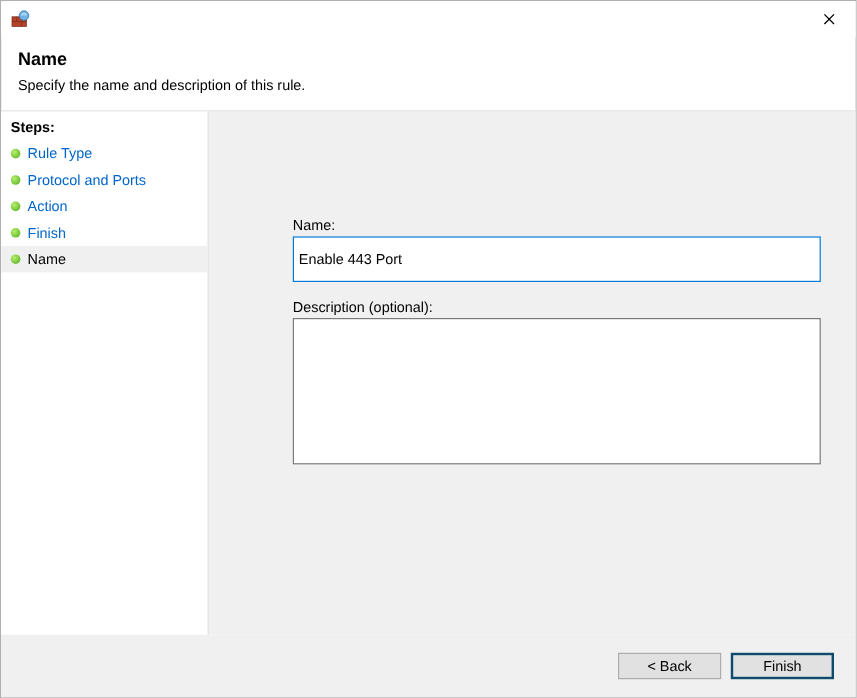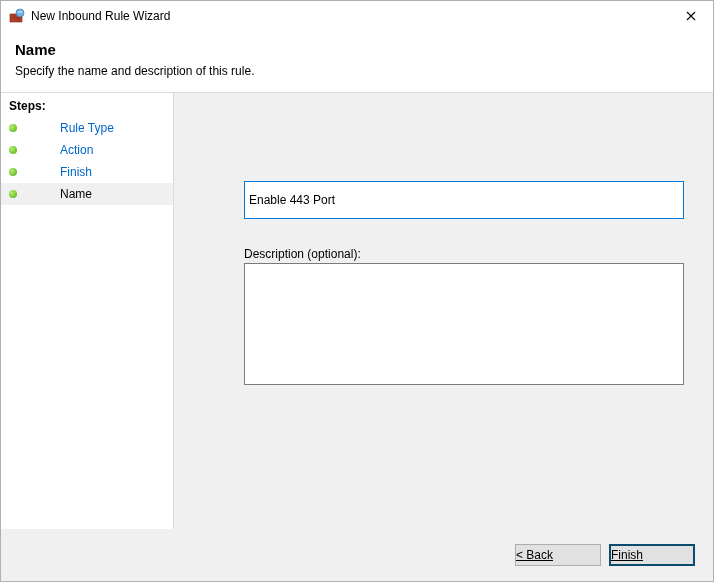--- a/index.html
+++ b/index.html
@@ -83,21 +83,21 @@
     gap: 6px;
     font-size: 12px;
     cursor: default;
   }
   .step .bullet {
     width: 8px; height: 8px;
     border-radius: 50%;
     background: radial-gradient(circle at 35% 35%, #b6f06e, #4fa91a);
     flex-shrink: 0;
   }
-  .step .label { color: #0066cc; margin-left: 37px; }
+  .step .label { color: #0066cc; }
   .step.current {
     background: #f0f0f0;
   }
   .step.current .label { color: #000; }
 
   .content {
     flex: 1;
     background: #f0f0f0;
     padding: 88px 22px 0 70px;
     position: relative;
@@ -109,21 +109,21 @@
   .name-input {
     width: 440px;
     height: 20px;
     border: 1px solid #0078d7;
     background: #fff;
     font-family: inherit;
     font-size: 12px;
     padding: 18px 4px;
     outline: none;
   }
-  .desc-label { margin-top: 28px; }
+  .desc-label { margin-top: 14px; }
   .desc-input {
     width: 440px;
     height: 122px;
     border: 1px solid #7a7a7a;
     background: #fff;
     font-family: inherit;
     font-size: 12px;
     padding: 2px 4px;
     resize: none;
     outline: none;
@@ -139,22 +139,22 @@
     height: 52px;
   }
   .btn {
     width: 86px;
     height: 22px;
     background: #e1e1e1;
     border: 1px solid #adadad;
     font-family: inherit;
     font-size: 12px;
     cursor: default;
+    text-align: center;
     line-height: 20px;
-    text-decoration: underline;
   }
   .btn.primary {
     border: 2px solid #0c4a6e;
     line-height: 18px;
   }
 </style>
 </head>
 <body>
 
 <div class="window">
@@ -163,21 +163,20 @@
     <span class="app-icon">
       <svg width="16" height="16" viewBox="0 0 16 16">
         <rect x="1" y="6" width="12" height="8" fill="#b5412b" stroke="#7a2a18" stroke-width="0.6"></rect>
         <line x1="1" y1="10" x2="13" y2="10" stroke="#7a2a18" stroke-width="0.6"></line>
         <line x1="5" y1="6" x2="5" y2="10" stroke="#7a2a18" stroke-width="0.6"></line>
         <line x1="9" y1="10" x2="9" y2="14" stroke="#7a2a18" stroke-width="0.6"></line>
         <circle cx="11" cy="5" r="4" fill="#6fb2e6" stroke="#2a6aa3" stroke-width="0.6"></circle>
         <path d="M8.5 5 a2.5 2.5 0 0 1 5 0" fill="#a8d3f2"></path>
       </svg>
     </span>
-    <span class="title-text">New Inbound Rule Wizard</span>
     <div class="close">
       <svg width="10" height="10" viewBox="0 0 10 10">
           <path d="M1 1 L9 9 M9 1 L1 9" stroke="#000" stroke-width="1.1"></path>
         </svg>
     </div>
   </div>
 
   <div class="header">
     <h1>Name</h1>
     <div class="subtitle">Specify the name and description of this rule.</div>
@@ -187,33 +186,38 @@
   <div class="body">
     <div class="sidebar">
       <div class="steps-label">Steps:</div>
 
       <div class="step">
         <span class="bullet"></span>
         <span class="label">Rule Type</span>
       </div>
       <div class="step">
         <span class="bullet"></span>
+        <span class="label">Protocol and Ports</span>
+      </div>
+      <div class="step">
+        <span class="bullet"></span>
         <span class="label">Action</span>
       </div>
       <div class="step">
         <span class="bullet"></span>
         <span class="label">Finish</span>
       </div>
       <div class="step current">
         <span class="bullet"></span>
         <span class="label">Name</span>
       </div>
     </div>
 
     <div class="content">
+      <div class="field-label">Name:</div>
       <input class="name-input" type="text" value="Enable 443 Port" style="">
 
       <div class="field-label desc-label">Description (optional):</div>
       <textarea class="desc-input" style=""></textarea>
 
     </div>
   </div>
 
   <div class="footer">
     <div class="btn">&lt; Back</div>

